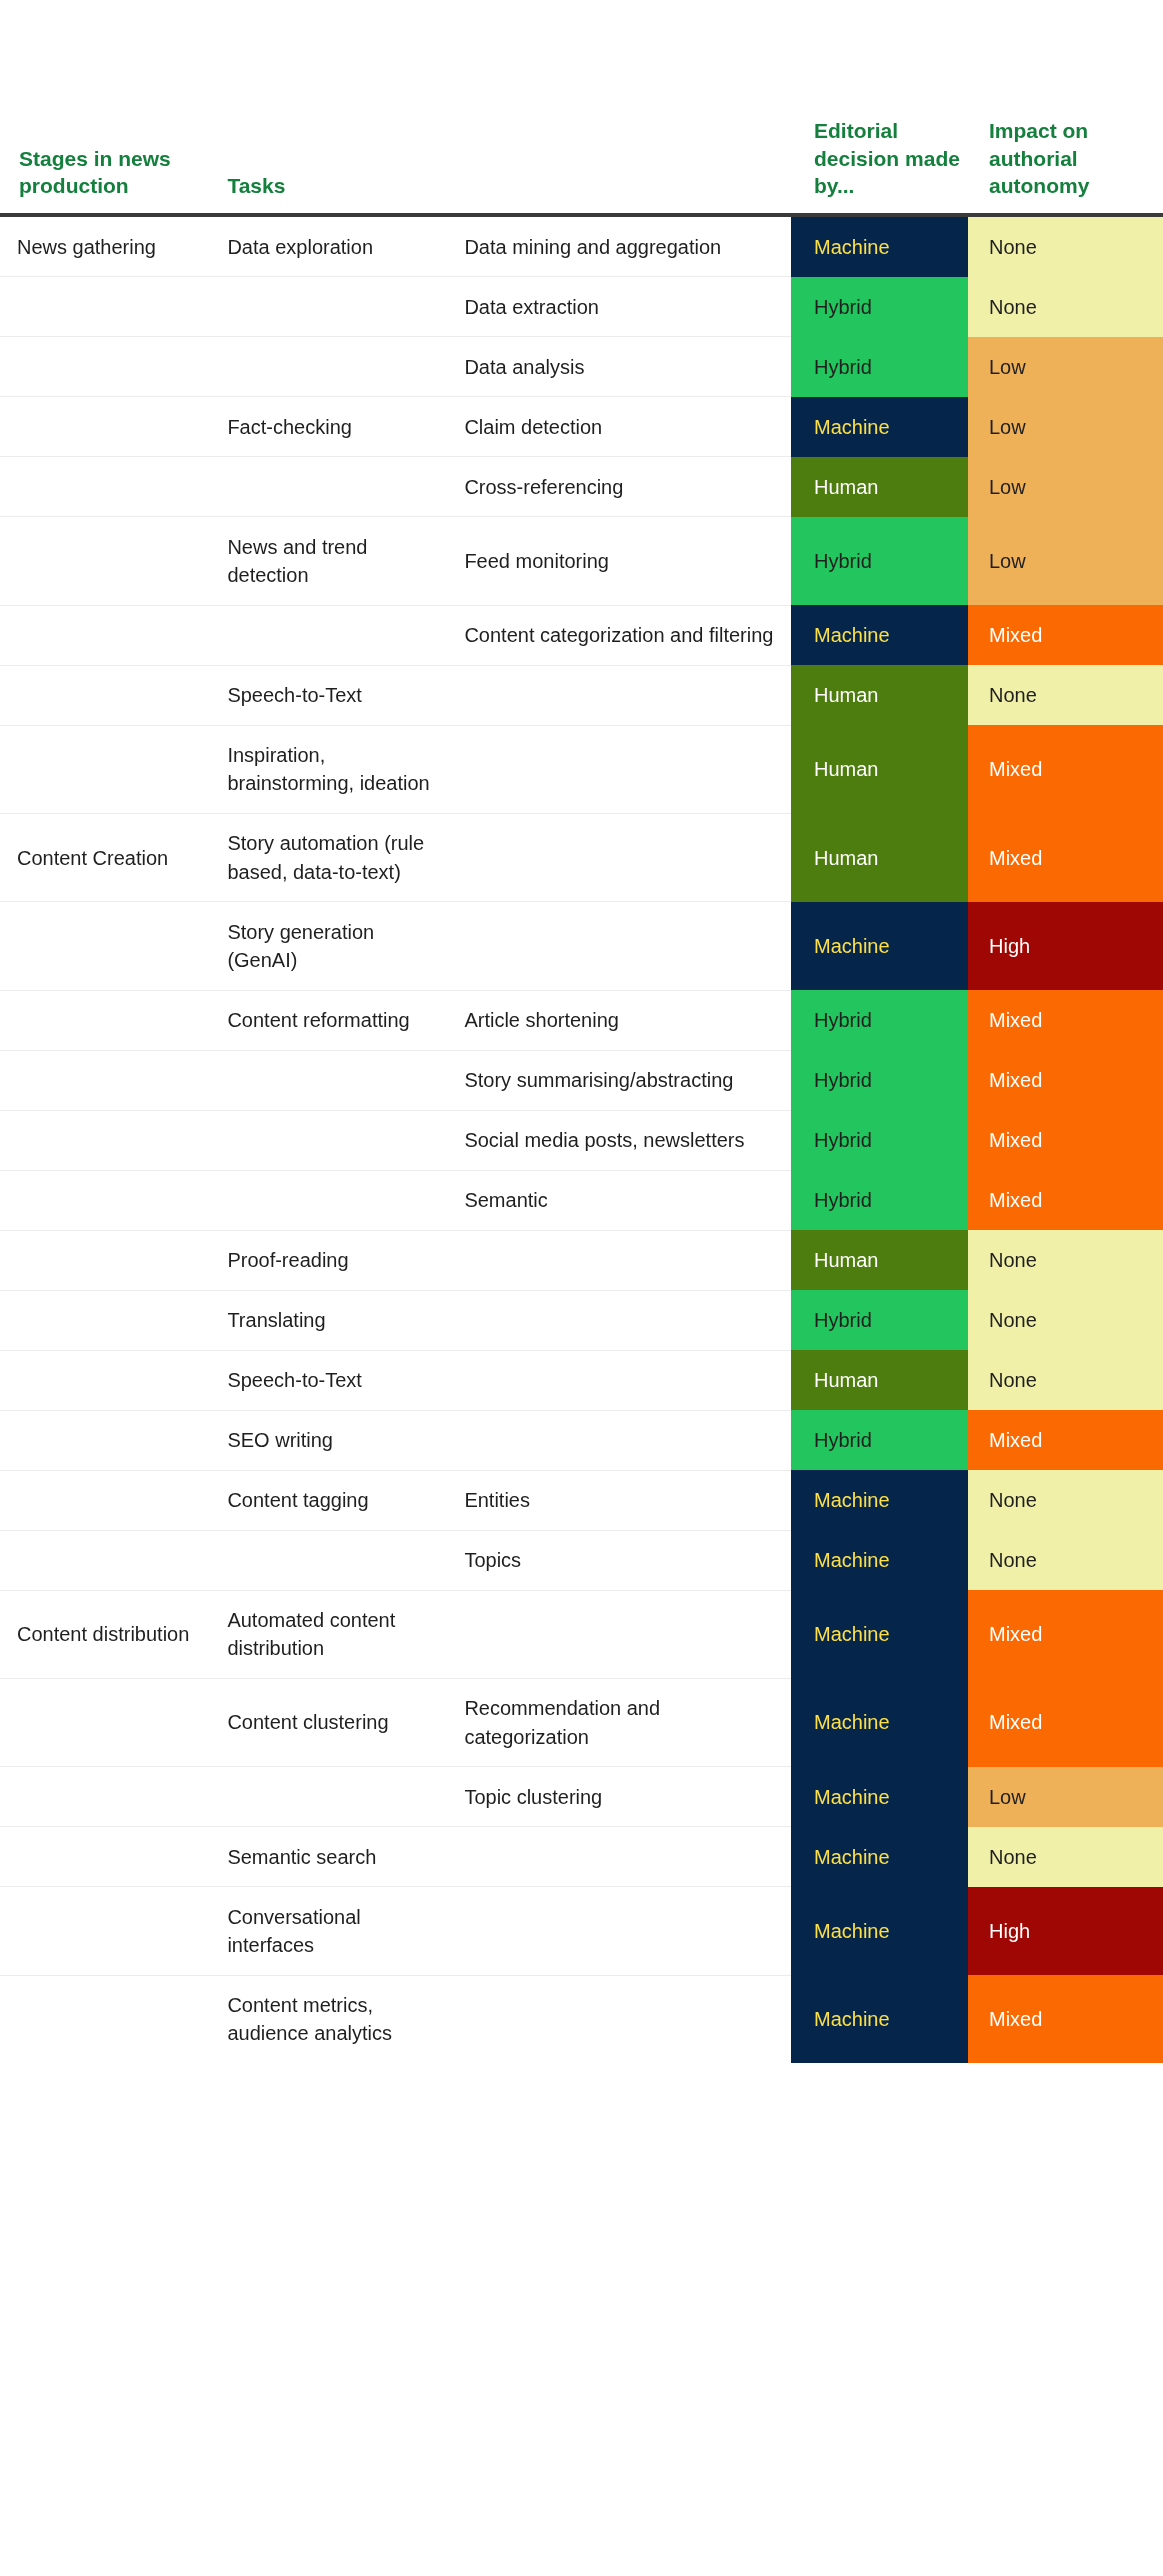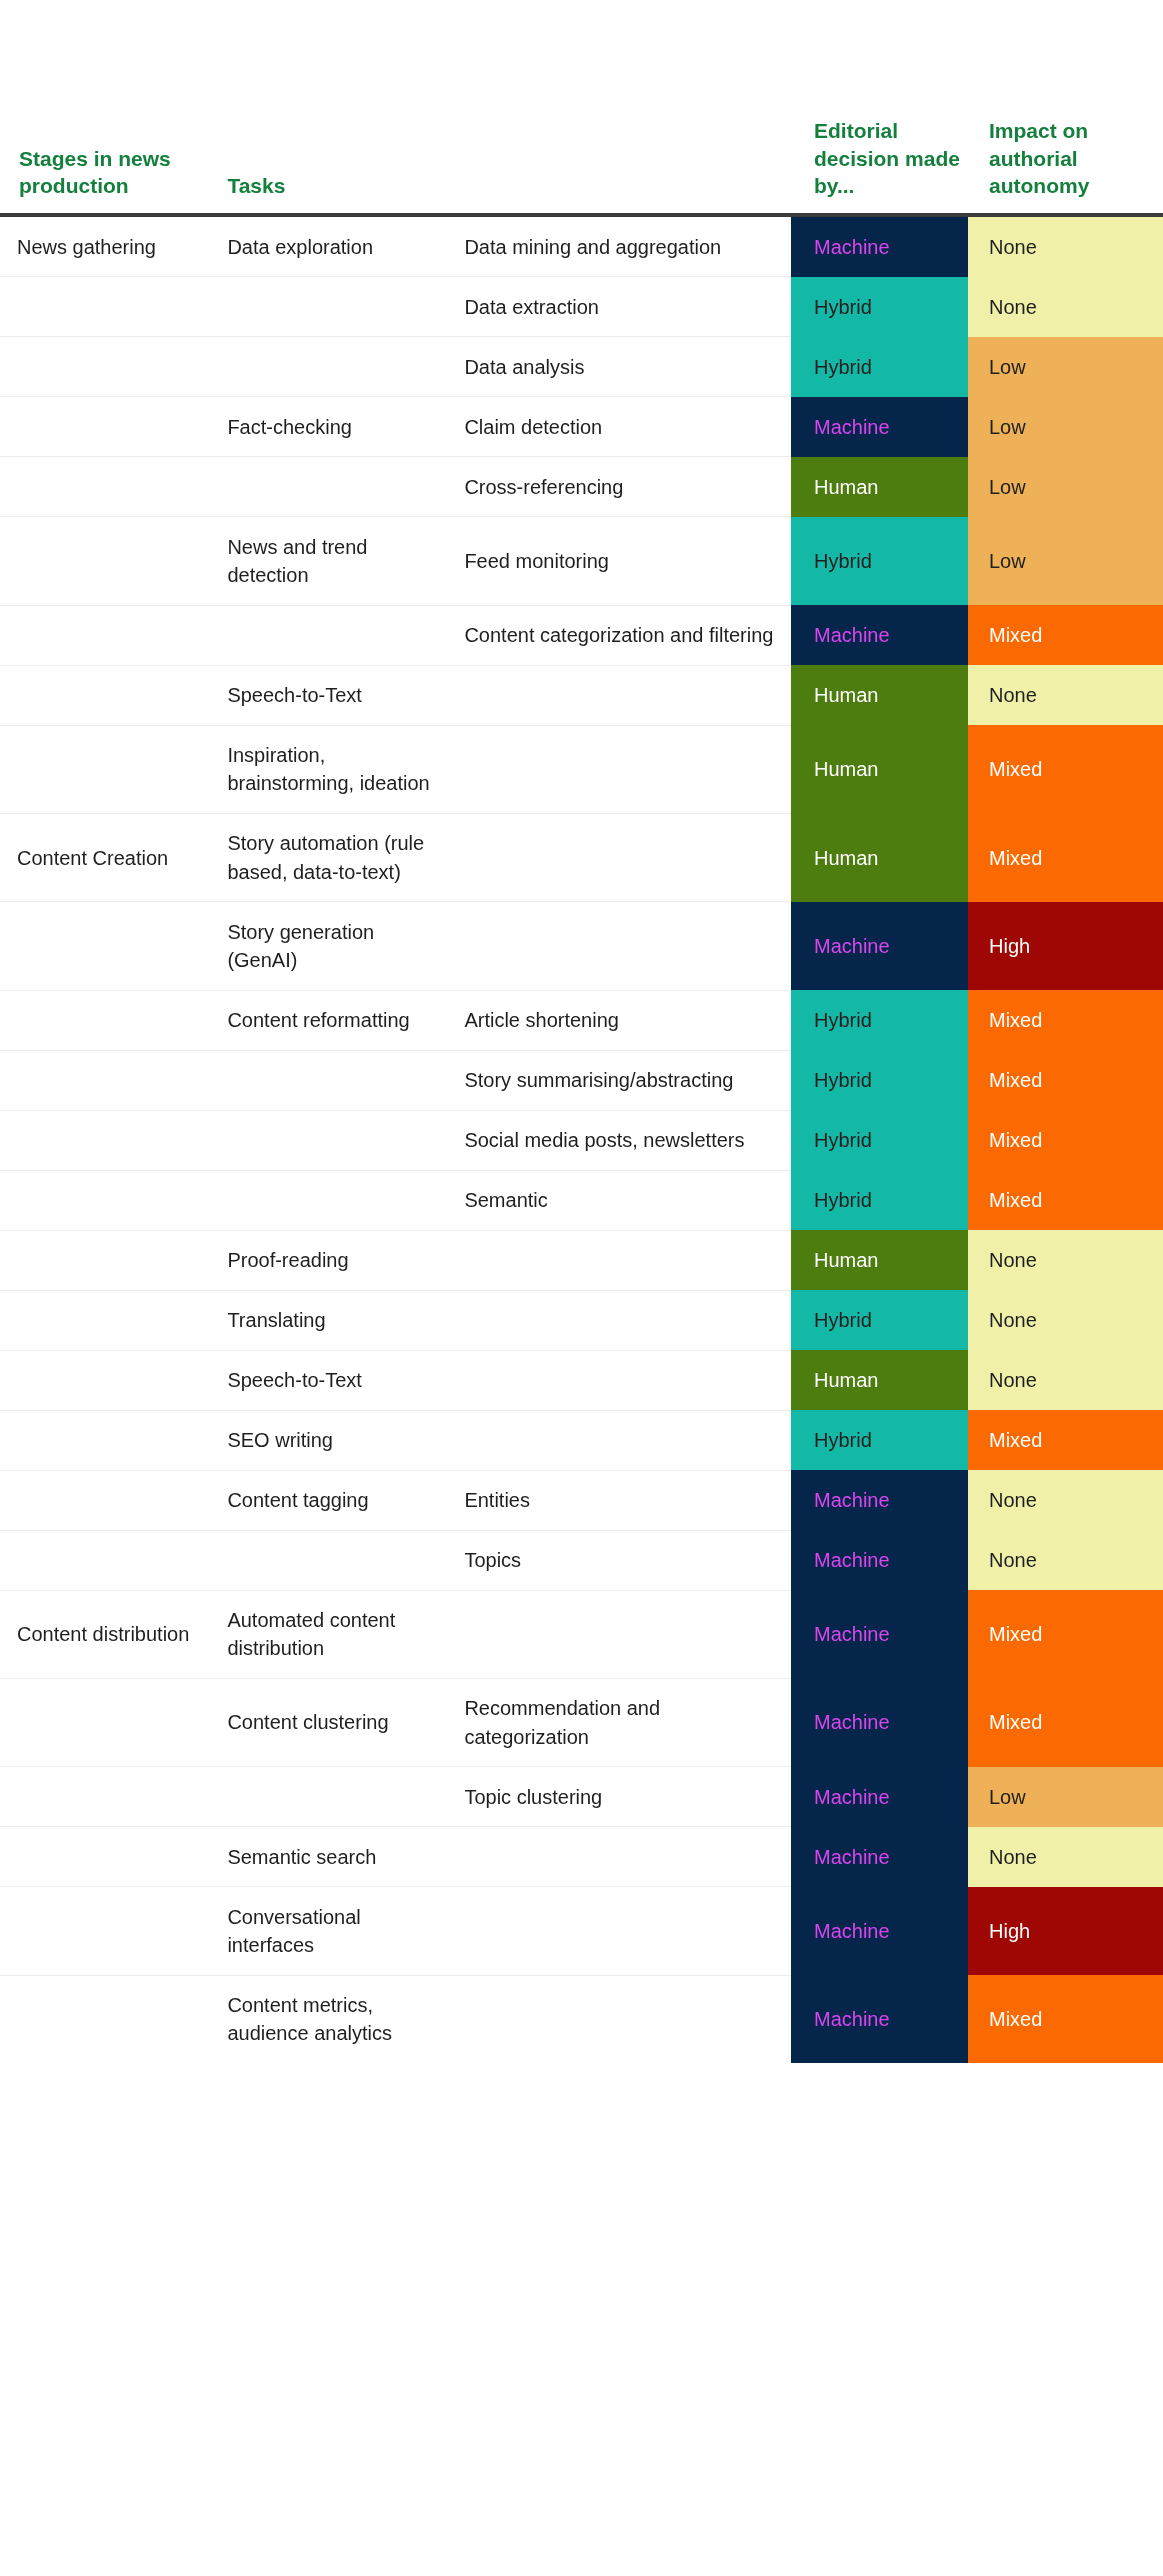--- a/index.html
+++ b/index.html
@@ -69,22 +69,22 @@
 
   td.cell-decision, td.cell-impact {
     border-bottom: none;
     padding-left: 23px;
     padding-right: 7.6px;
     font-size: 20px;
   }
   td.cell-impact { padding-left: 21px; }
 
   
-  .v-machine { background: #06254a; color: #d946ef; }
-  .v-hybrid  { background: #14b8a6; color: #1f1f1f; margin-top: 6px; }
+  .v-machine { background: #06254a; color: #fde047; }
+  .v-hybrid  { background: #22c55e; color: #1f1f1f; margin-top: 6px; }
   .v-human   { background: #4d7c0f; color: #ffffff; }
 
   .v-none  { background: #f0f0a8; color: #1f1f1f; }
   .v-low   { background: #efb158; color: #1f1f1f; }
   .v-mixed { background: #fb6a02; color: #ffffff; }
   .v-high  { background: #9e0703; color: #ffffff; }
 </style>
 </head>
 <body>
 

